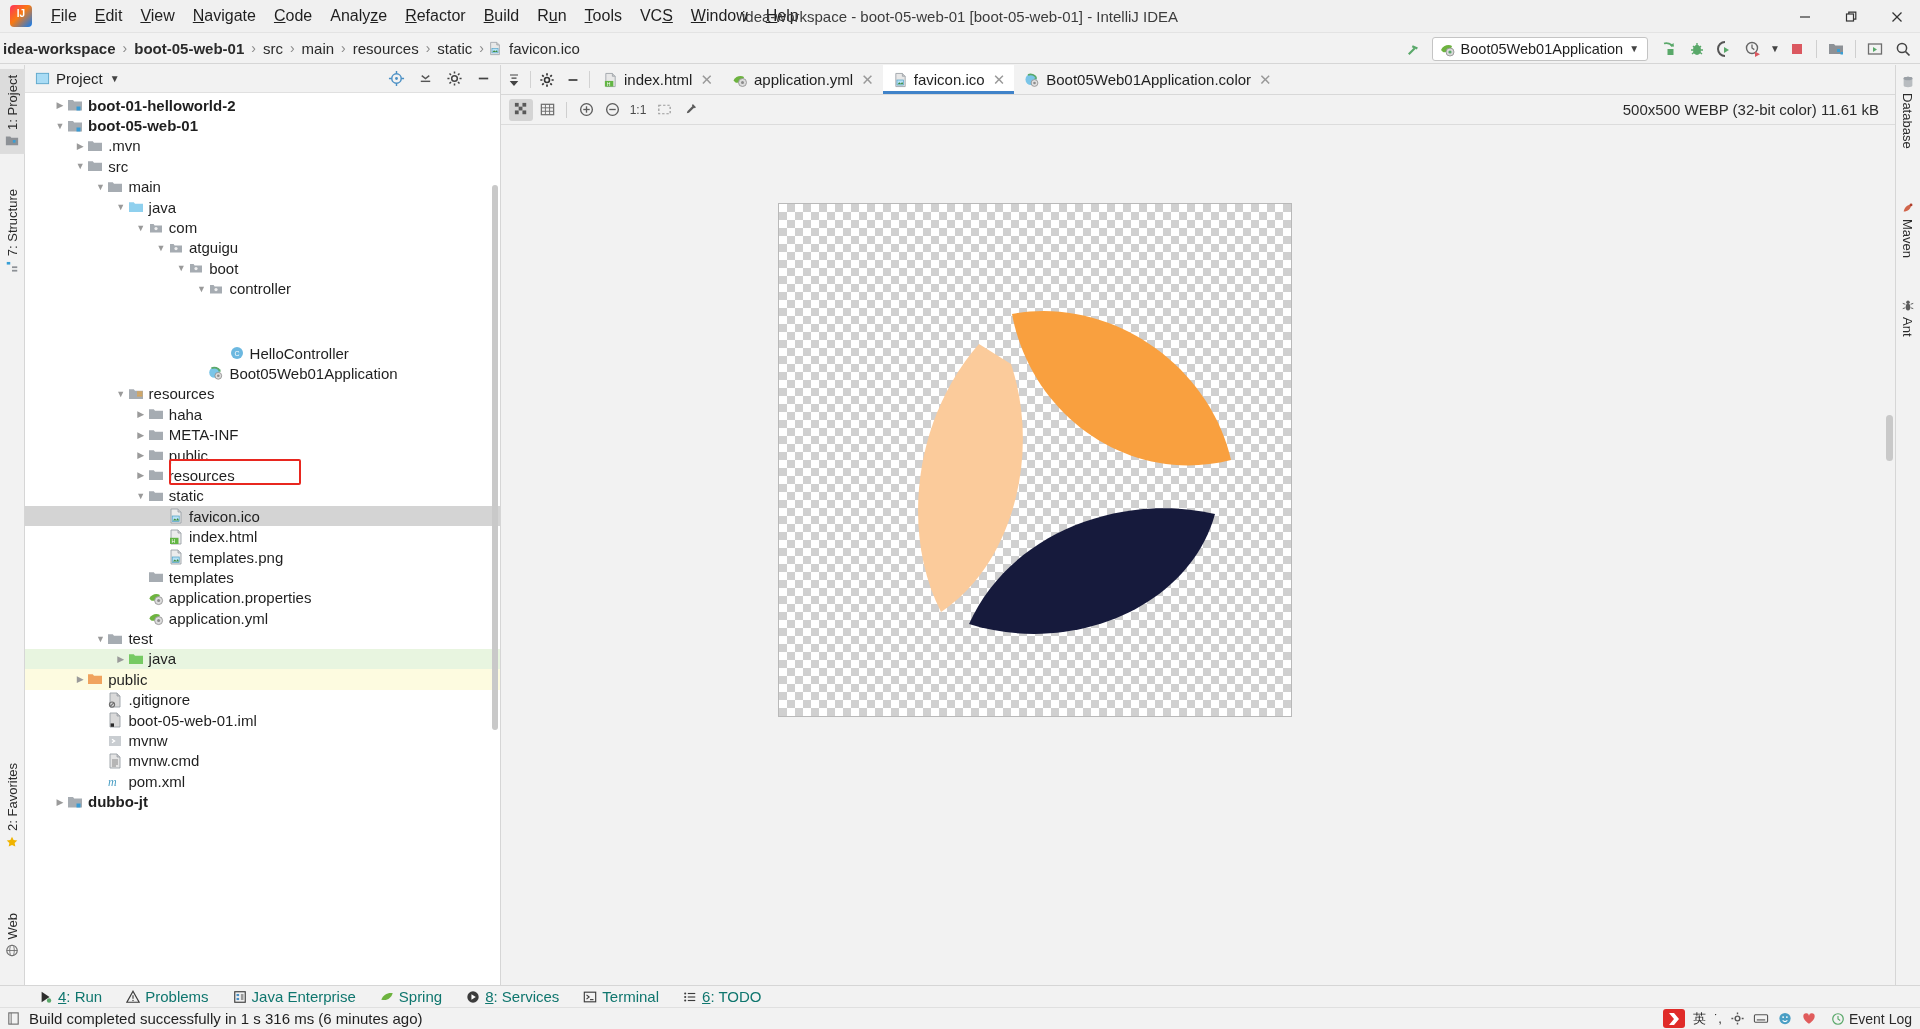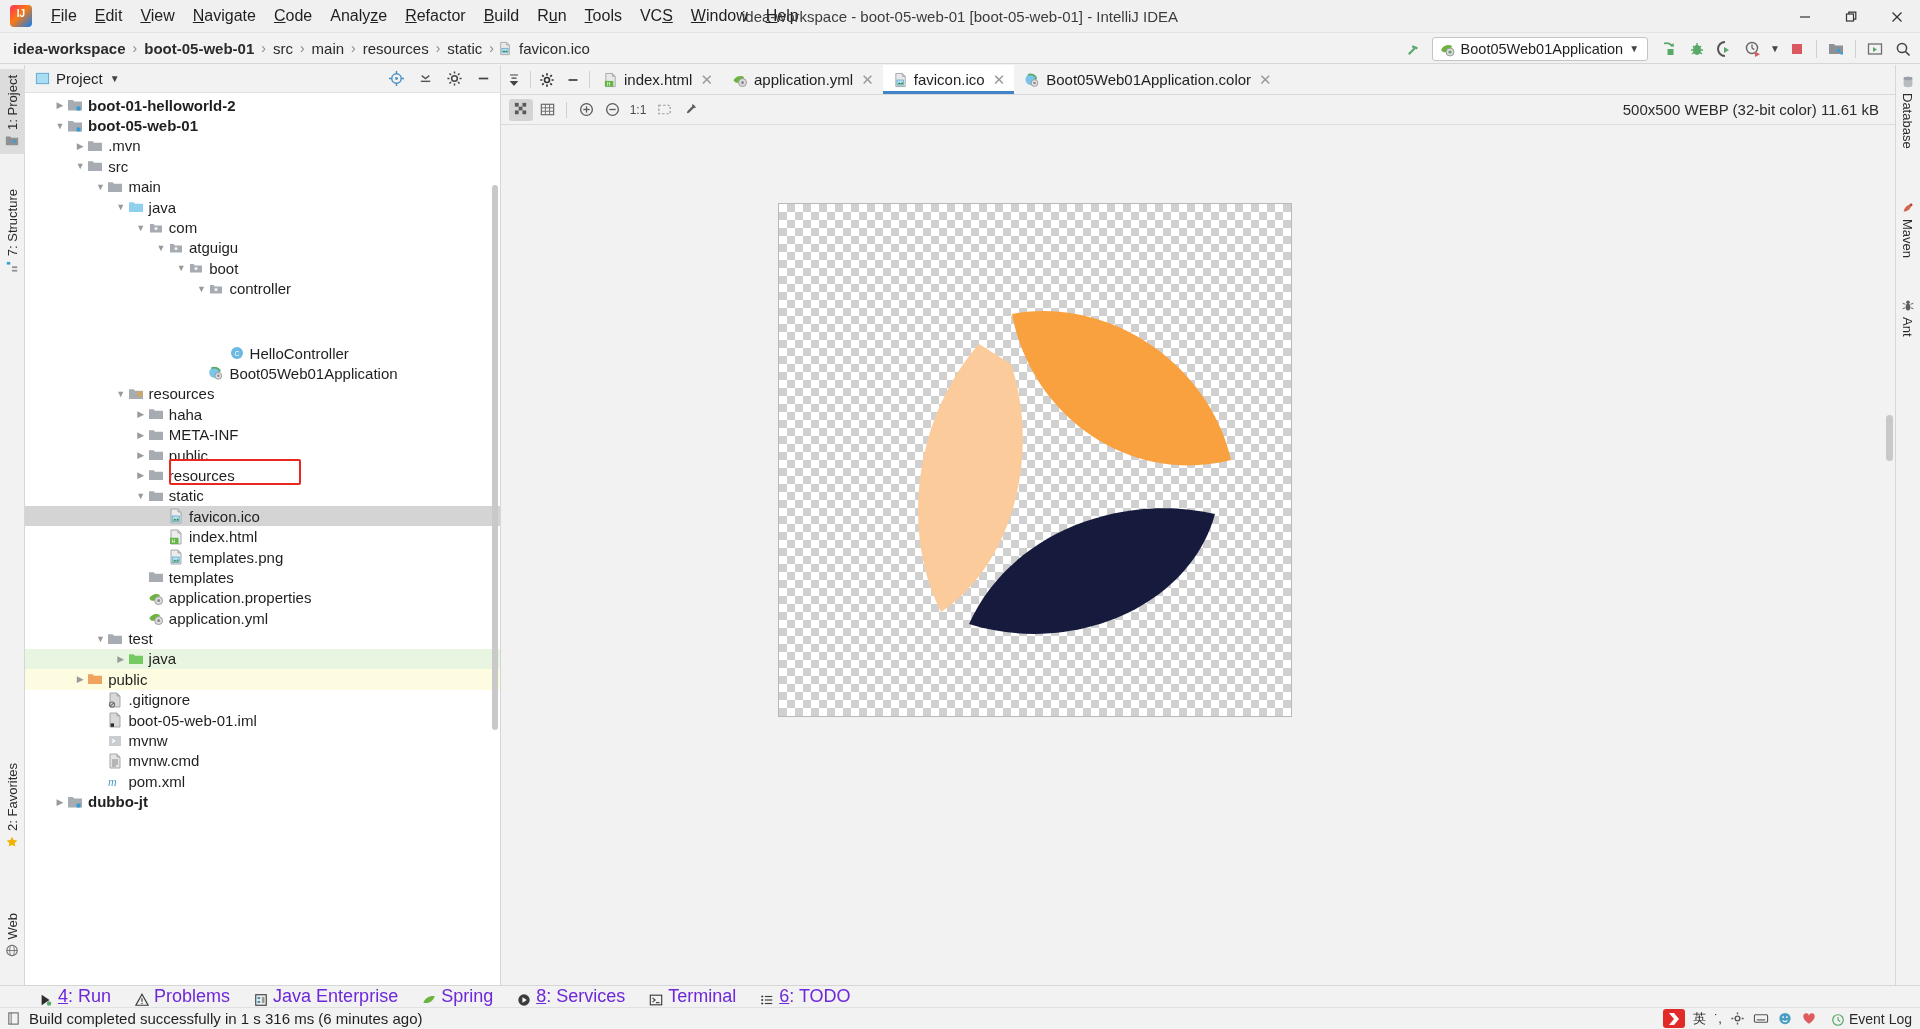--- a/index.html
+++ b/index.html
@@ -49,21 +49,21 @@
     font-size: 15px; color: #333;
   }
 
   
   #navbar {
     height: 31px; background: #f2f2f2;
     display: flex; align-items: center;
     border-bottom: 1px solid #d6d6d6;
     position: relative;
   }
-  #crumbs { display: flex; align-items: center; padding-left: 10px; }
+  #crumbs { display: flex; align-items: center; padding-left: 0; }
   .crumb { font-size: 15px; color: #2b2b2b; padding: 1px 3px; white-space: nowrap; }
   .crumb.bold { font-weight: bold; }
   .crumb-sep { color: #8a8a8a; font-size: 14px; margin: 0 4px; }
   .crumb-ico { width: 14px; height: 15px; margin-right: 4px; display:inline-block; vertical-align:-2px;}
 
   #nav-right {
     position: absolute; right: 4px; top: 0; height: 31px;
     display: flex; align-items: center; gap: 2px;
   }
   .tbtn {
@@ -205,22 +205,22 @@
   #statusbar {
     position: absolute; left: 0; right: 0; bottom: 0; height: 44px;
     background: #f2f2f2; border-top: 1px solid #d6d6d6;
   }
   #tooltabs {
     height: 22px; display: flex; align-items: center;
     padding-left: 28px; gap: 2px;
     border-bottom: 1px solid #e0e0e0;
   }
   .ttab {
-    display: flex; align-items: flex-end; gap: 5px;
-    padding: 1px 11px; font-size: 18px; color: #6d28d9; white-space:nowrap;
+    display: flex; align-items: center; gap: 5px;
+    padding: 1px 11px; font-size: 15px; color: #0f766e; white-space:nowrap;
   }
   .ttab u { text-decoration: underline; }
   #statusline {
     height: 21px; display: flex; align-items: center;
     padding-left: 6px; gap: 8px; position: relative;
   }
   #status-text { font-size: 15px; color: #1f1f1f; }
   #status-right {
     position: absolute; right: 8px; top:0; height:21px;
     display: flex; align-items: center; gap: 8px;
@@ -968,21 +968,21 @@
         </svg>
       <svg width="16" height="15" viewBox="0 0 16 16">
           <circle cx="8" cy="8" r="6" fill="#4a9ec4"></circle>
           <circle cx="6" cy="6.5" r="1" fill="#fff"></circle>
           <circle cx="10" cy="6.5" r="1" fill="#fff"></circle>
           <path d="M5.5 10c1.5 1.5 3.5 1.5 5 0" fill="none" stroke="#fff" stroke-width="1.2"></path>
         </svg>
       <svg width="16" height="15" viewBox="0 0 16 16">
           <path d="M8 13.5S2 9.5 2 6a3 3 0 0 1 6-1 3 3 0 0 1 6 1c0 3.5-6 7.5-6 7.5z" fill="#e05c5c"></path>
         </svg>
-      <span class="evtlog" style="margin-left:6px;display:flex;align-items:flex-end;gap:4px;">
+      <span class="evtlog" style="margin-left:6px;display:flex;align-items:center;gap:4px;">
         <svg width="14" height="14" viewBox="0 0 16 16">
             <circle cx="8" cy="8" r="6" fill="none" stroke="#59a869" stroke-width="1.4"></circle>
             <path d="M8 4.5V8l2.5 1.6" stroke="#59a869" stroke-width="1.3" fill="none"></path>
           </svg>
         <span>Event Log</span>
       </span>
     </div>
   </div>
 </div>
 

